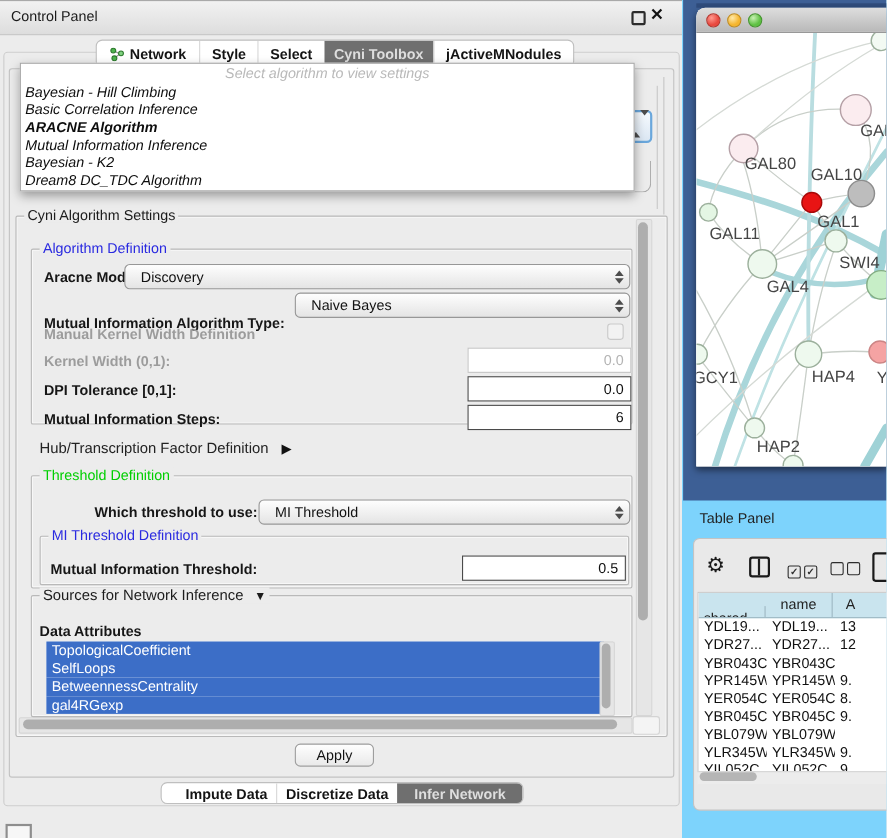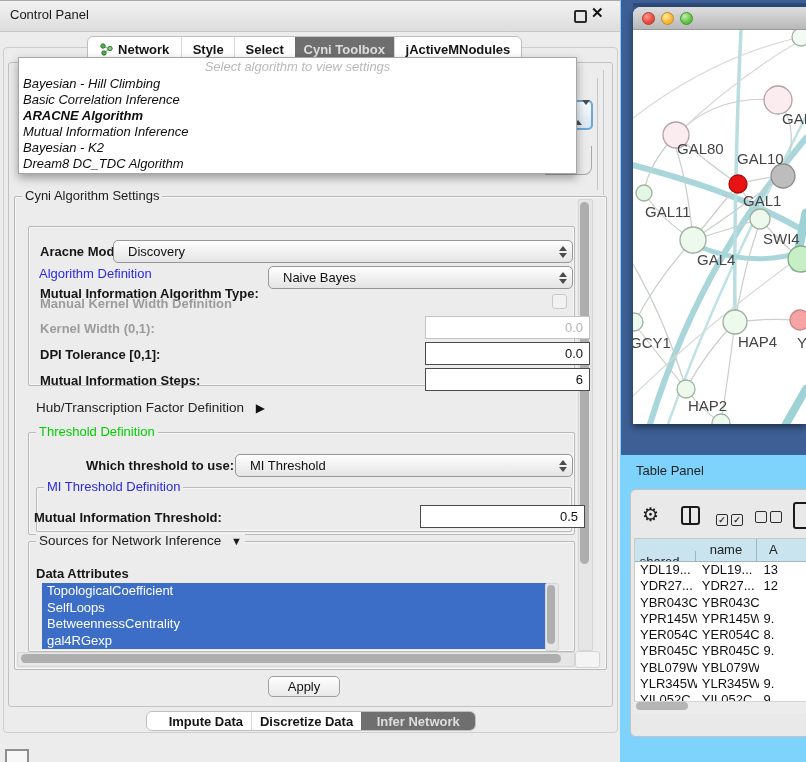--- a/index.html
+++ b/index.html
@@ -43,21 +43,21 @@
   .lbl.dis{color:#9c9c9c;}
   .plain{color:#222;}
   
   .combo{display:flex;align-items:center;border:1px solid #979797;border-radius:5px;
          background:linear-gradient(#fefefe,#e4e4e4);height:21px;}
   .combo .cval{flex:1;padding-left:14px;color:#111;}
   .combo .stepper{width:18px;display:flex;flex-direction:column;align-items:center;justify-content:center;gap:2px;}
   .tri-up{width:0;height:0;border-left:4px solid transparent;border-right:4px solid transparent;border-bottom:5px solid #4d4d4d;}
   .tri-dn{width:0;height:0;border-left:4px solid transparent;border-right:4px solid transparent;border-top:5px solid #4d4d4d;}
   
-  .tfield{background:#fff;text-align:right;padding-right:6px;line-height:21px;height:21px;padding-left:16px;}
+  .tfield{background:#fff;text-align:right;padding-right:6px;line-height:21px;height:21px;}
   .tfield.en{border:1.5px solid #4a4a4a;color:#111;}
   .tfield.dis{border:1px solid #c4c4c4;color:#b4b4b4;}
   .checkbox-dis{width:13px;height:13px;border:1px solid #c9c9c9;border-radius:3px;background:#f2f2f2;}
   
   .sb-track{background:#e6e6e6;border:1px solid #d6d6d6;border-radius:2px;}
   .sb-thumb{background:#aeaeae;border-radius:5px;}
   
   .attr-list{background:#ffffff;overflow:hidden;}
   .attr-item{height:16.5px;line-height:16.5px;background:#3c6ec7;color:#ffffff;padding-left:5px;width:502px;}
   
@@ -153,21 +153,21 @@
     <div class="abs group" style="left:14px;top:196px;width:591px;height:472px;"></div>
     <div class="abs group-title" style="left:22px;top:189px;">Cyni Algorithm Settings</div>
 
     <div class="abs sb-track" style="left:578px;top:199px;width:13px;height:450px;"></div>
     <div class="abs sb-thumb" style="left:580px;top:202px;width:9px;height:362px;"></div>
 
     <div class="abs sb-track" style="left:17px;top:652px;width:556px;height:13px;"></div>
     <div class="abs sb-thumb" style="left:21px;top:654px;width:540px;height:9px;"></div>
 
     <div class="abs group" style="left:28px;top:226px;width:545px;height:158px;"></div>
-    <div class="abs group-title" style="left:36px;top:219px;color:#2a2ae0;margin-top:48px;">Algorithm Definition</div>
+    <div class="abs group-title" style="left:36px;top:219px;color:#2a2ae0;">Algorithm Definition</div>
 
     <div class="abs lbl" style="left:40px;top:244px;">Aracne Mode:</div>
     <div class="abs combo" style="left:113px;top:240px;width:458px;">
       <span class="cval">Discovery</span>
       <span class="stepper">
           <span class="tri-up"></span>
           <span class="tri-dn"></span>
         </span>
     </div>
 
@@ -204,21 +204,21 @@
     <div class="abs combo" style="left:235px;top:454px;width:336px;">
       <span class="cval">MI Threshold</span>
       <span class="stepper">
           <span class="tri-up"></span>
           <span class="tri-dn"></span>
         </span>
     </div>
 
     <div class="abs group" style="left:36px;top:487px;width:534px;height:43px;"></div>
     <div class="abs group-title" style="left:44px;top:480px;color:#2a2ae0;">MI Threshold Definition</div>
-    <div class="abs lbl" style="left:34px;top:510px;">Mutual Information Threshold:</div>
+    <div class="abs lbl" style="left:46px;top:510px;">Mutual Information Threshold:</div>
     <div class="abs tfield en" style="left:420px;top:505px;width:141px;">0.5</div>
 
     <div class="abs group" style="left:28px;top:541px;width:545px;height:109px;"></div>
     <div class="abs group-title" style="left:36px;top:534px;font-size:13.5px;">
       <span>Sources for Network Inference</span>
       <span style="margin-left:6px;font-size:11px;">▼</span>
     </div>
     <div class="abs lbl" style="left:36px;top:566px;">Data Attributes</div>
     <div class="abs attr-list" style="left:42px;top:583px;width:516px;height:66px;" id="attr-list">
         <div class="attr-item">TopologicalCoefficient</div>

